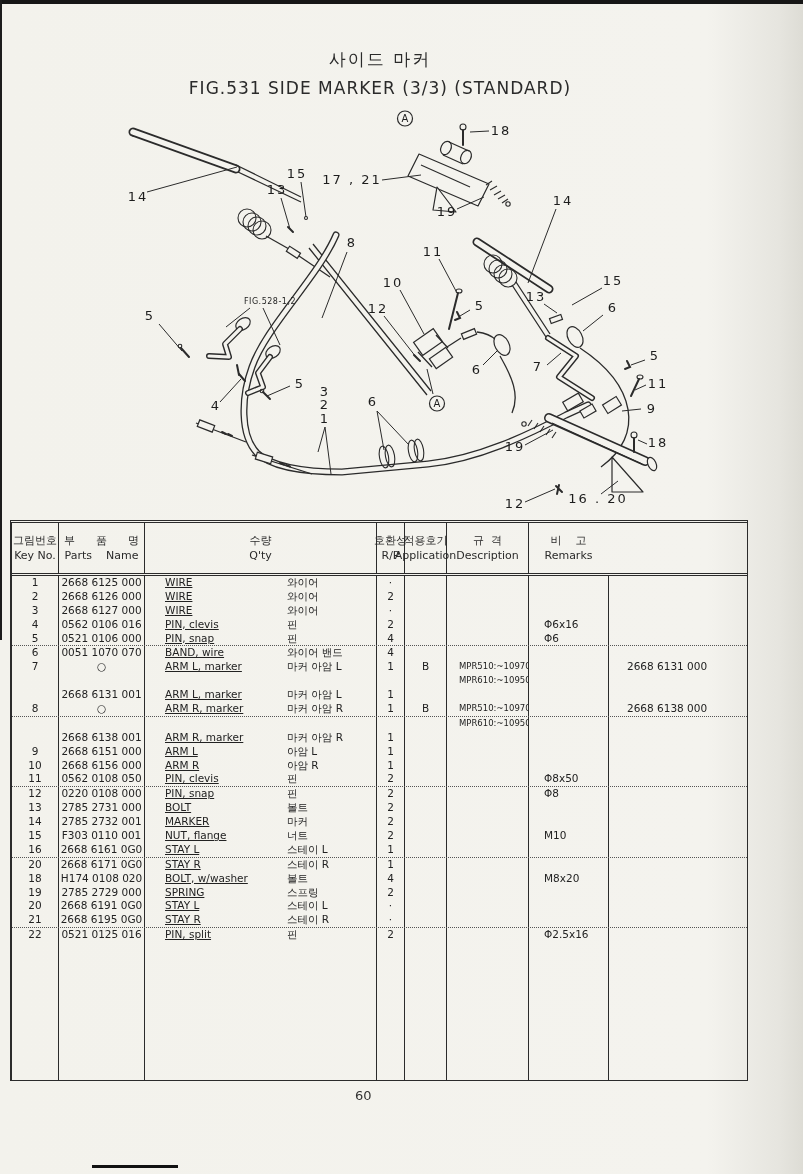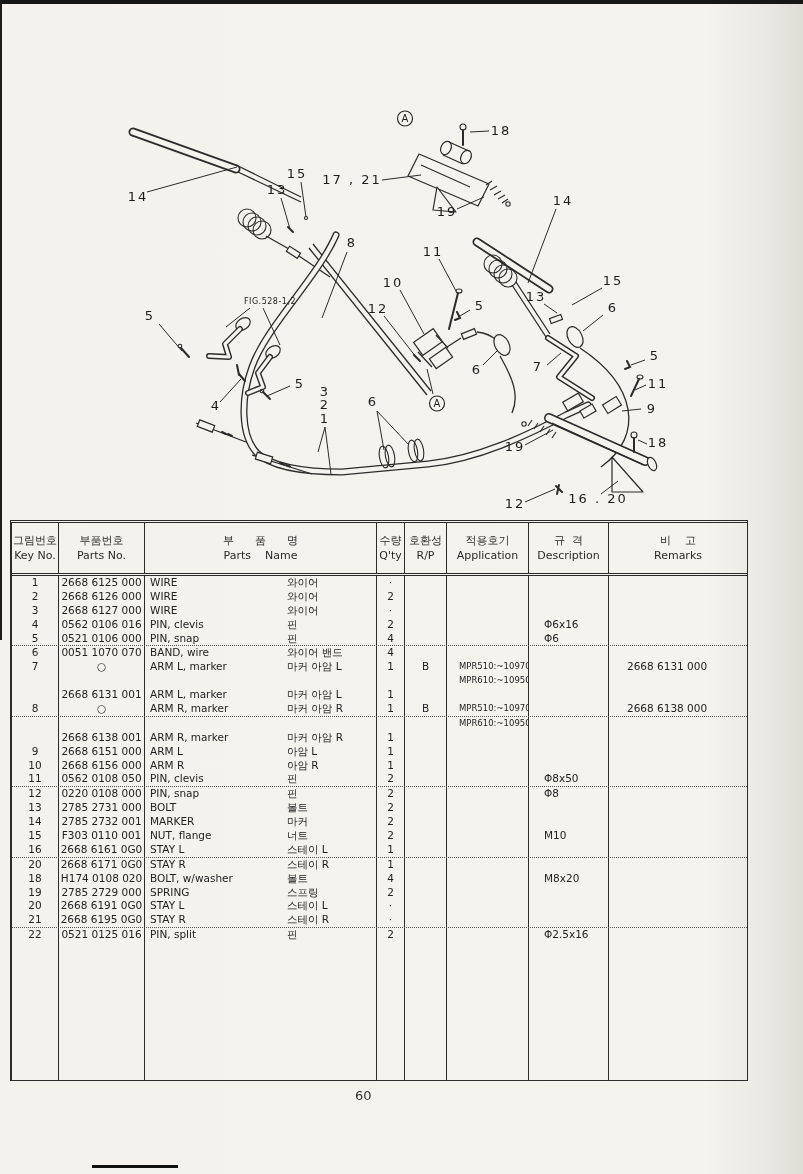--- a/index.html
+++ b/index.html
@@ -54,36 +54,40 @@
   .thead{border-bottom:3px double #2b2b2b;height:50px;}
   .thead .hc{border-left:1px solid #2b2b2b;display:flex;flex-direction:column;
     justify-content:center;align-items:center;font-size:11px;line-height:15px;color:#2a2a2a;}
   .thead .hc:first-child{border-left:none;}
   .hkr,.hen{white-space:pre;}
   .trow{height:13.9px;font-size:10.5px;line-height:13.9px;color:#222;}
   .trow>div{border-left:1px solid #2b2b2b;overflow:hidden;white-space:nowrap;}
   .trow>div:first-child{border-left:none;}
   .sep{border-bottom:1px dotted #555;}
   .c-key,.c-pn,.c-qty,.c-rp{text-align:center;}
-  .c-name{padding-left:5px;position:relative;}
+  .c-name{padding-left:20px;position:relative;text-decoration:underline;}
   .c-name .kr{position:absolute;left:142px;top:0;}
   .c-app{font-size:8.5px;padding-left:12px;line-height:13.9px;}
   .c-desc{padding-left:15px;}
   .c-rem{padding-left:18px;}
   .tfill{height:138px;}
   .tfill>div{height:100%;}
 
   .page-num{position:absolute;left:355px;top:1088px;width:50px;text-align:left;
     font-size:13px;color:#333;}
 </style>
 </head>
 <body>
 
 <div class="paper">
 
+  <div class="titles">
+    <div class="title-kr">사이드 마커</div>
+    <div class="title-en">FIG.531  SIDE MARKER (3/3) (STANDARD)</div>
+  </div>
 
   <svg id="diagram" width="803" height="412" viewBox="0 0 803 412">
     <g class="art">
 
       <path class="thick" d="M133,27 L236,64"></path>
       <path class="thickin" d="M133,27 L236,64"></path>
       <path class="w" d="M236,60 L301,92 M238,67 L301,97"></path>
 
       <circle class="wthin" cx="247" cy="113" r="9"></circle>
       <circle class="wthin" cx="252" cy="117" r="9"></circle>
@@ -255,24 +259,20 @@
       </g>
   </svg>
 
   <div class="ptable">
     <div class="tgrid thead">
       <div class="hc">
         <span class="hkr">그림번호</span>
         <span class="hen">Key No.</span>
       </div>
       <div class="hc">
-        <span class="hkr">부품번호</span>
-        <span class="hen">Parts No.</span>
-      </div>
-      <div class="hc">
         <span class="hkr">부      품      명</span>
         <span class="hen">Parts    Name</span>
       </div>
       <div class="hc">
         <span class="hkr">수량</span>
         <span class="hen">Q'ty</span>
       </div>
       <div class="hc">
         <span class="hkr">호환성</span>
         <span class="hen">R/P</span>

